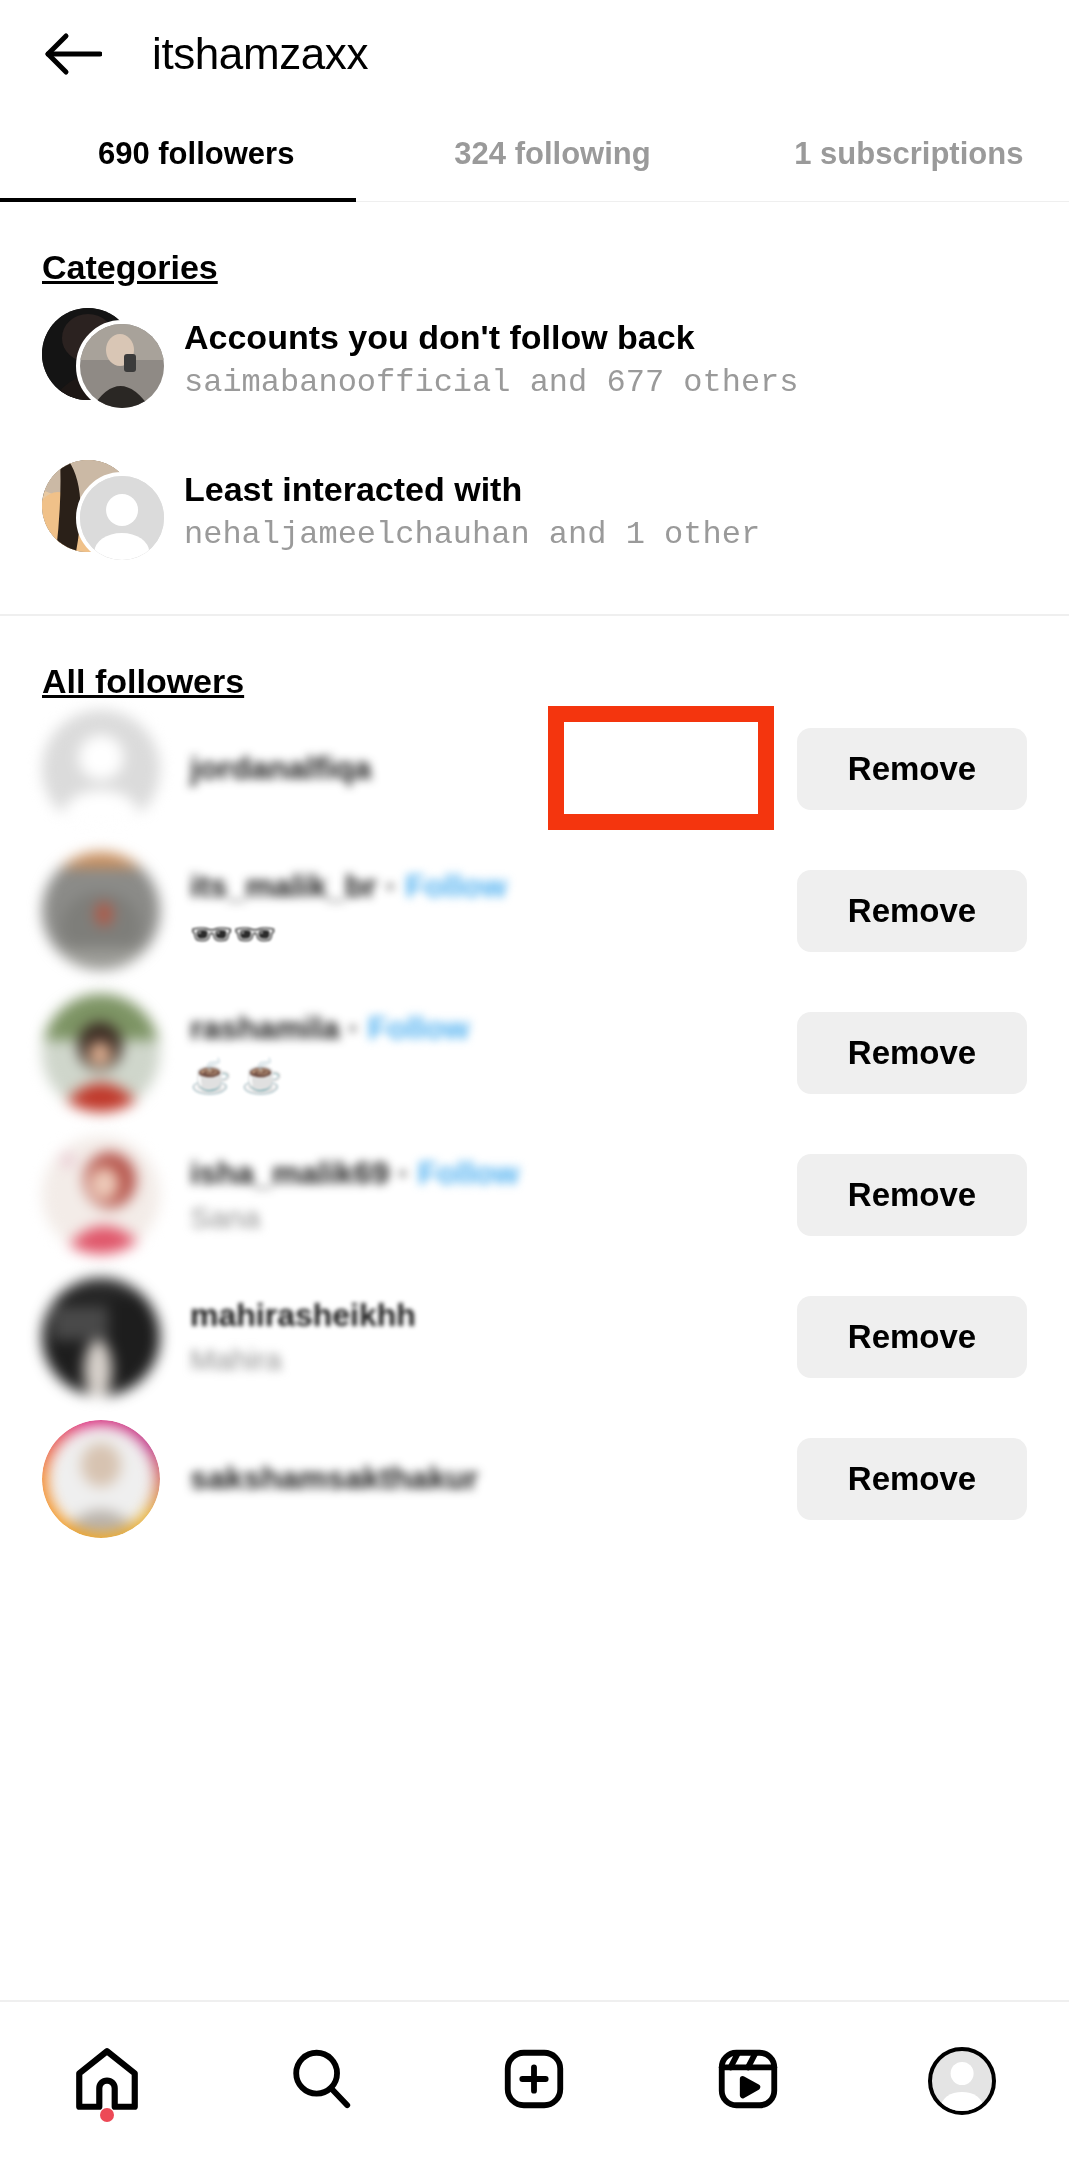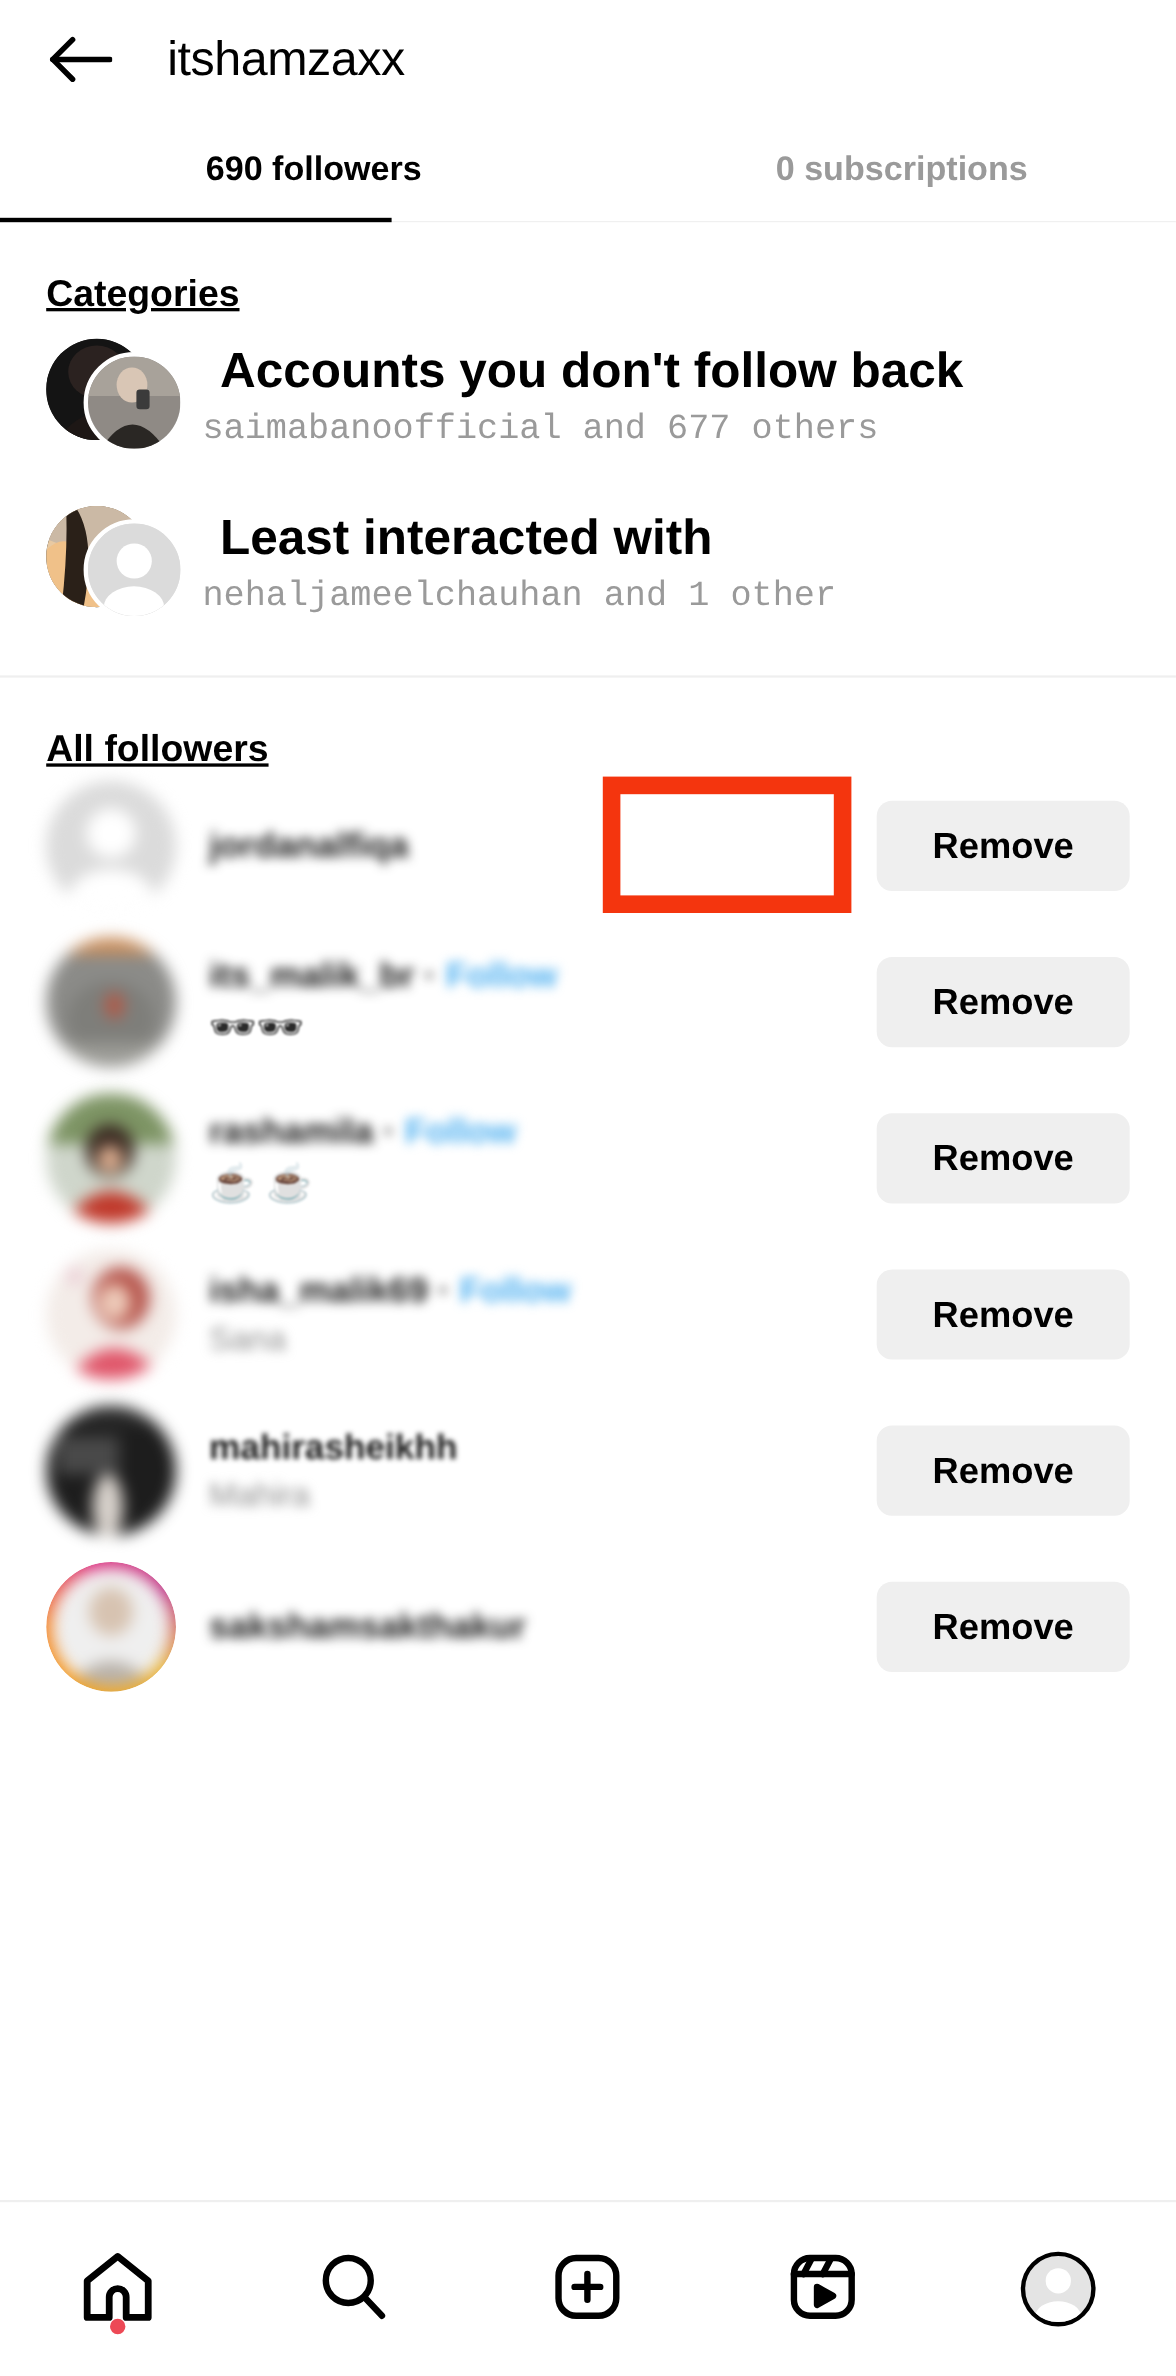--- a/index.html
+++ b/index.html
@@ -109,24 +109,23 @@
     position:absolute;
     left:34px; top:14px;
     width:92px; height:92px;
     border-radius:50%;
     overflow:hidden;
     background:#ddd;
     border:4px solid #fff;
   }
   .cat-text { margin-left:20px; }
   .cat-title {
-    font-size:45px;
+    font-size:34px;
     font-weight:bold;
     line-height:1.25;
-    margin-left:16px;
   }
   .cat-sub {
     font-size:32px;
     color:#9a9a9a;
     line-height:1.3;
     margin-top:4px;
     font-family:Liberation Mono, monospace;
   }
 
   
@@ -311,21 +310,22 @@
         <path d="M56 23H4" stroke="#000" stroke-width="5" stroke-linecap="round"></path>
         <path d="M22 5 L4 23 L22 41" stroke="#000" stroke-width="5" stroke-linecap="round" stroke-linejoin="round" fill="none"></path>
       </svg>
     </span>
   </div>
   <div class="header-title">itshamzaxx</div>
 </div>
 
 <div class="tabs">
   <div class="tab active">690 followers</div>
-  <div class="tab">0 subscriptions</div>
+  <div class="tab">324 following</div>
+  <div class="tab">1 subscriptions</div>
 </div>
 <div class="tab-underline-wrap">
   <div class="tab-underline-base"></div>
   <div class="tab-underline"></div>
 </div>
 
 <div class="section-title">Categories</div>
 
 <div class="category-row">
   <div class="cat-avatars">

